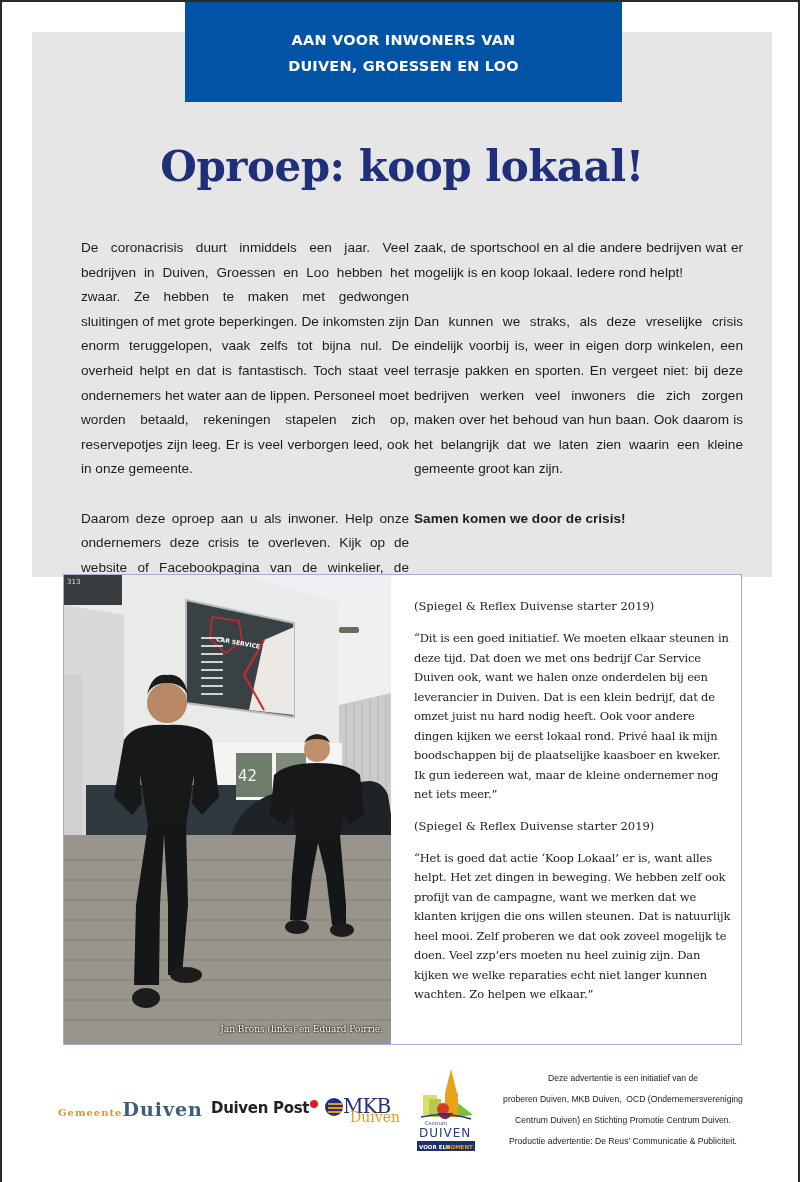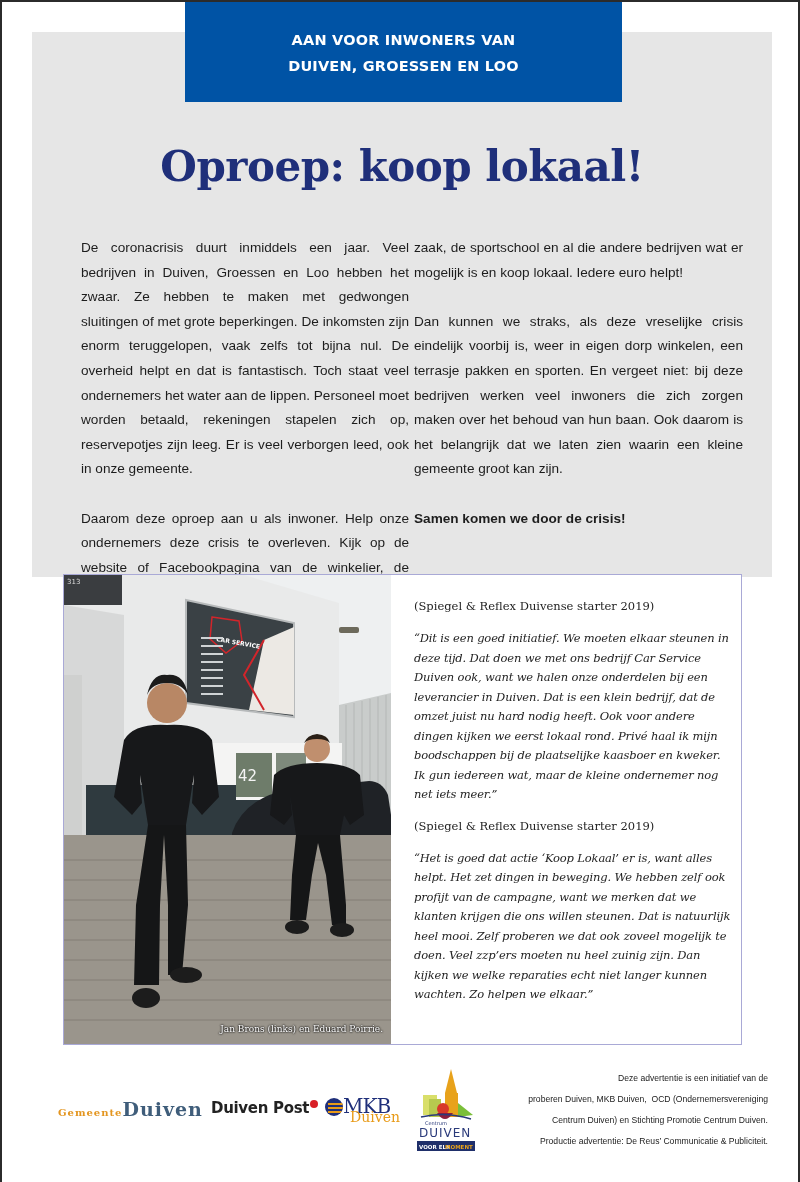--- a/index.html
+++ b/index.html
@@ -14,34 +14,34 @@
   .col-left{left:60px;width:328px;margin-left:19px;}
   .col-right{left:412px;width:329px;}
   .col .closing{font-weight:bold;}
   .card{position:absolute;left:61px;top:572px;width:677px;height:469px;background:#fff;border:1.5px solid #a9a9d6;}
   .photo{position:absolute;left:0;top:0;width:327px;height:469px;overflow:hidden;background:#a16207;}
   .photo svg{display:block;}
   .caption{position:absolute;right:8px;bottom:10px;font-family:"DejaVu Serif",serif;font-size:9px;color:#fff;text-shadow:0 0 2px #000,0 0 2px #000;text-align:right;}
   .quotes{position:absolute;left:350px;top:22px;width:320px;}
   .person-name{font-family:"DejaVu Serif",serif;font-weight:bold;color:#1f2f7a;font-size:19px;line-height:24px;}
   .person-role{font-family:"DejaVu Serif",serif;font-size:11.5px;color:#222;line-height:18px;margin-bottom:14px;}
-  .person-quote{font-family:"DejaVu Serif",serif;font-style:italic;font-size:11.5px;color:#222;line-height:19.5px;margin-bottom:12px;letter-spacing:-0.15px;}
+  .person-quote{font-family:"DejaVu Serif",serif;font-size:11.5px;color:#222;line-height:19.5px;margin-bottom:12px;letter-spacing:-0.15px;}
   .footer{position:absolute;left:0;top:1055px;width:800px;height:110px;}
   .logo-gemeente{position:absolute;left:56px;top:41px;display:flex;align-items:baseline;}
   .logo-gemeente .g1{font-family:"DejaVu Serif",serif;font-size:10px;color:#e3951f;font-weight:bold;letter-spacing:1px;}
   .logo-gemeente .g2{font-family:"DejaVu Serif",serif;font-size:19px;color:#3f5d7a;font-weight:bold;letter-spacing:1px;}
   .logo-post{position:absolute;left:209px;top:42px;font-family:"DejaVu Sans",sans-serif;font-size:15px;font-weight:bold;color:#222;letter-spacing:-0.3px;}
   .logo-post .dot{display:inline-block;width:8px;height:8px;border-radius:50%;background:#d81f26;vertical-align:top;margin-left:1px;margin-top:1px;}
   .logo-mkb{position:absolute;left:323px;top:37px;width:75px;height:36px;}
   .logo-mkb .circ{position:absolute;left:0;top:4px;width:18px;height:18px;border-radius:50%;background:#1f2f7a;overflow:hidden;}
   .logo-mkb .circ i{position:absolute;left:3px;width:15px;height:2px;background:#e89a16;}
   .logo-mkb .mkb{position:absolute;left:18px;top:0;font-family:"DejaVu Serif",serif;font-size:20px;color:#1f2f7a;letter-spacing:-1px;}
   .logo-mkb .duiv{position:absolute;left:25px;top:15px;font-family:"DejaVu Serif",serif;font-size:14px;color:#e89a16;}
   .logo-centrum{position:absolute;left:413px;top:10px;width:62px;height:86px;}
-  .footer-text{position:absolute;right:34px;top:11px;width:290px;text-align:right;font-family:"Liberation Sans",sans-serif;font-size:8.6px;color:#222;line-height:21px;}
+  .footer-text{position:absolute;right:34px;top:11px;width:290px;text-align:center;font-family:"Liberation Sans",sans-serif;font-size:8.6px;color:#222;line-height:21px;}
 </style>
 </head>
 <body>
 
 <div class="frame">
 
   <div class="gray-panel"></div>
 
   <div class="banner">
     <div>AAN VOOR INWONERS VAN</div>
@@ -49,21 +49,21 @@
   </div>
 
   <h1 class="title" style="margin:0;">Oproep: koop lokaal!</h1>
 
   <div class="col col-left">
     <p>De coronacrisis duurt inmiddels een jaar. Veel bedrijven in Duiven, Groessen en Loo hebben het zwaar. Ze hebben te maken met gedwongen sluitingen of met grote beperkingen. De inkomsten zijn enorm teruggelopen, vaak zelfs tot bijna nul. De overheid helpt en dat is fantastisch. Toch staat veel ondernemers het water aan de lippen. Personeel moet worden betaald, rekeningen stapelen zich op, reservepotjes zijn leeg. Er is veel verborgen leed, ook in onze gemeente.</p>
     <p>Daarom deze oproep aan u als inwoner. Help onze ondernemers deze crisis te overleven. Kijk op de website of Facebookpagina van de winkelier, de horeca-</p>
   </div>
 
   <div class="col col-right">
-    <p>zaak, de sportschool en al die andere bedrijven wat er mogelijk is en koop lokaal. Iedere euro helpt!</p>
+    <p>zaak, de sportschool en al die andere bedrijven wat er mogelijk is en koop lokaal. Iedere rond helpt!</p>
     <p>Dan kunnen we straks, als deze vreselijke crisis eindelijk voorbij is, weer in eigen dorp winkelen, een terrasje pakken en sporten. En vergeet niet: bij deze bedrijven werken veel inwoners die zich zorgen maken over het behoud van hun baan. Ook daarom is het belangrijk dat we laten zien waarin een kleine gemeente groot kan zijn.</p>
     <p class="closing">Samen komen we door de crisis!</p>
   </div>
 
   <div class="card">
     <div class="photo">
       <svg width="327" height="469" viewBox="0 0 327 469">
 
         <rect x="0" y="0" width="327" height="469" fill="#eef0f1"></rect>
 

